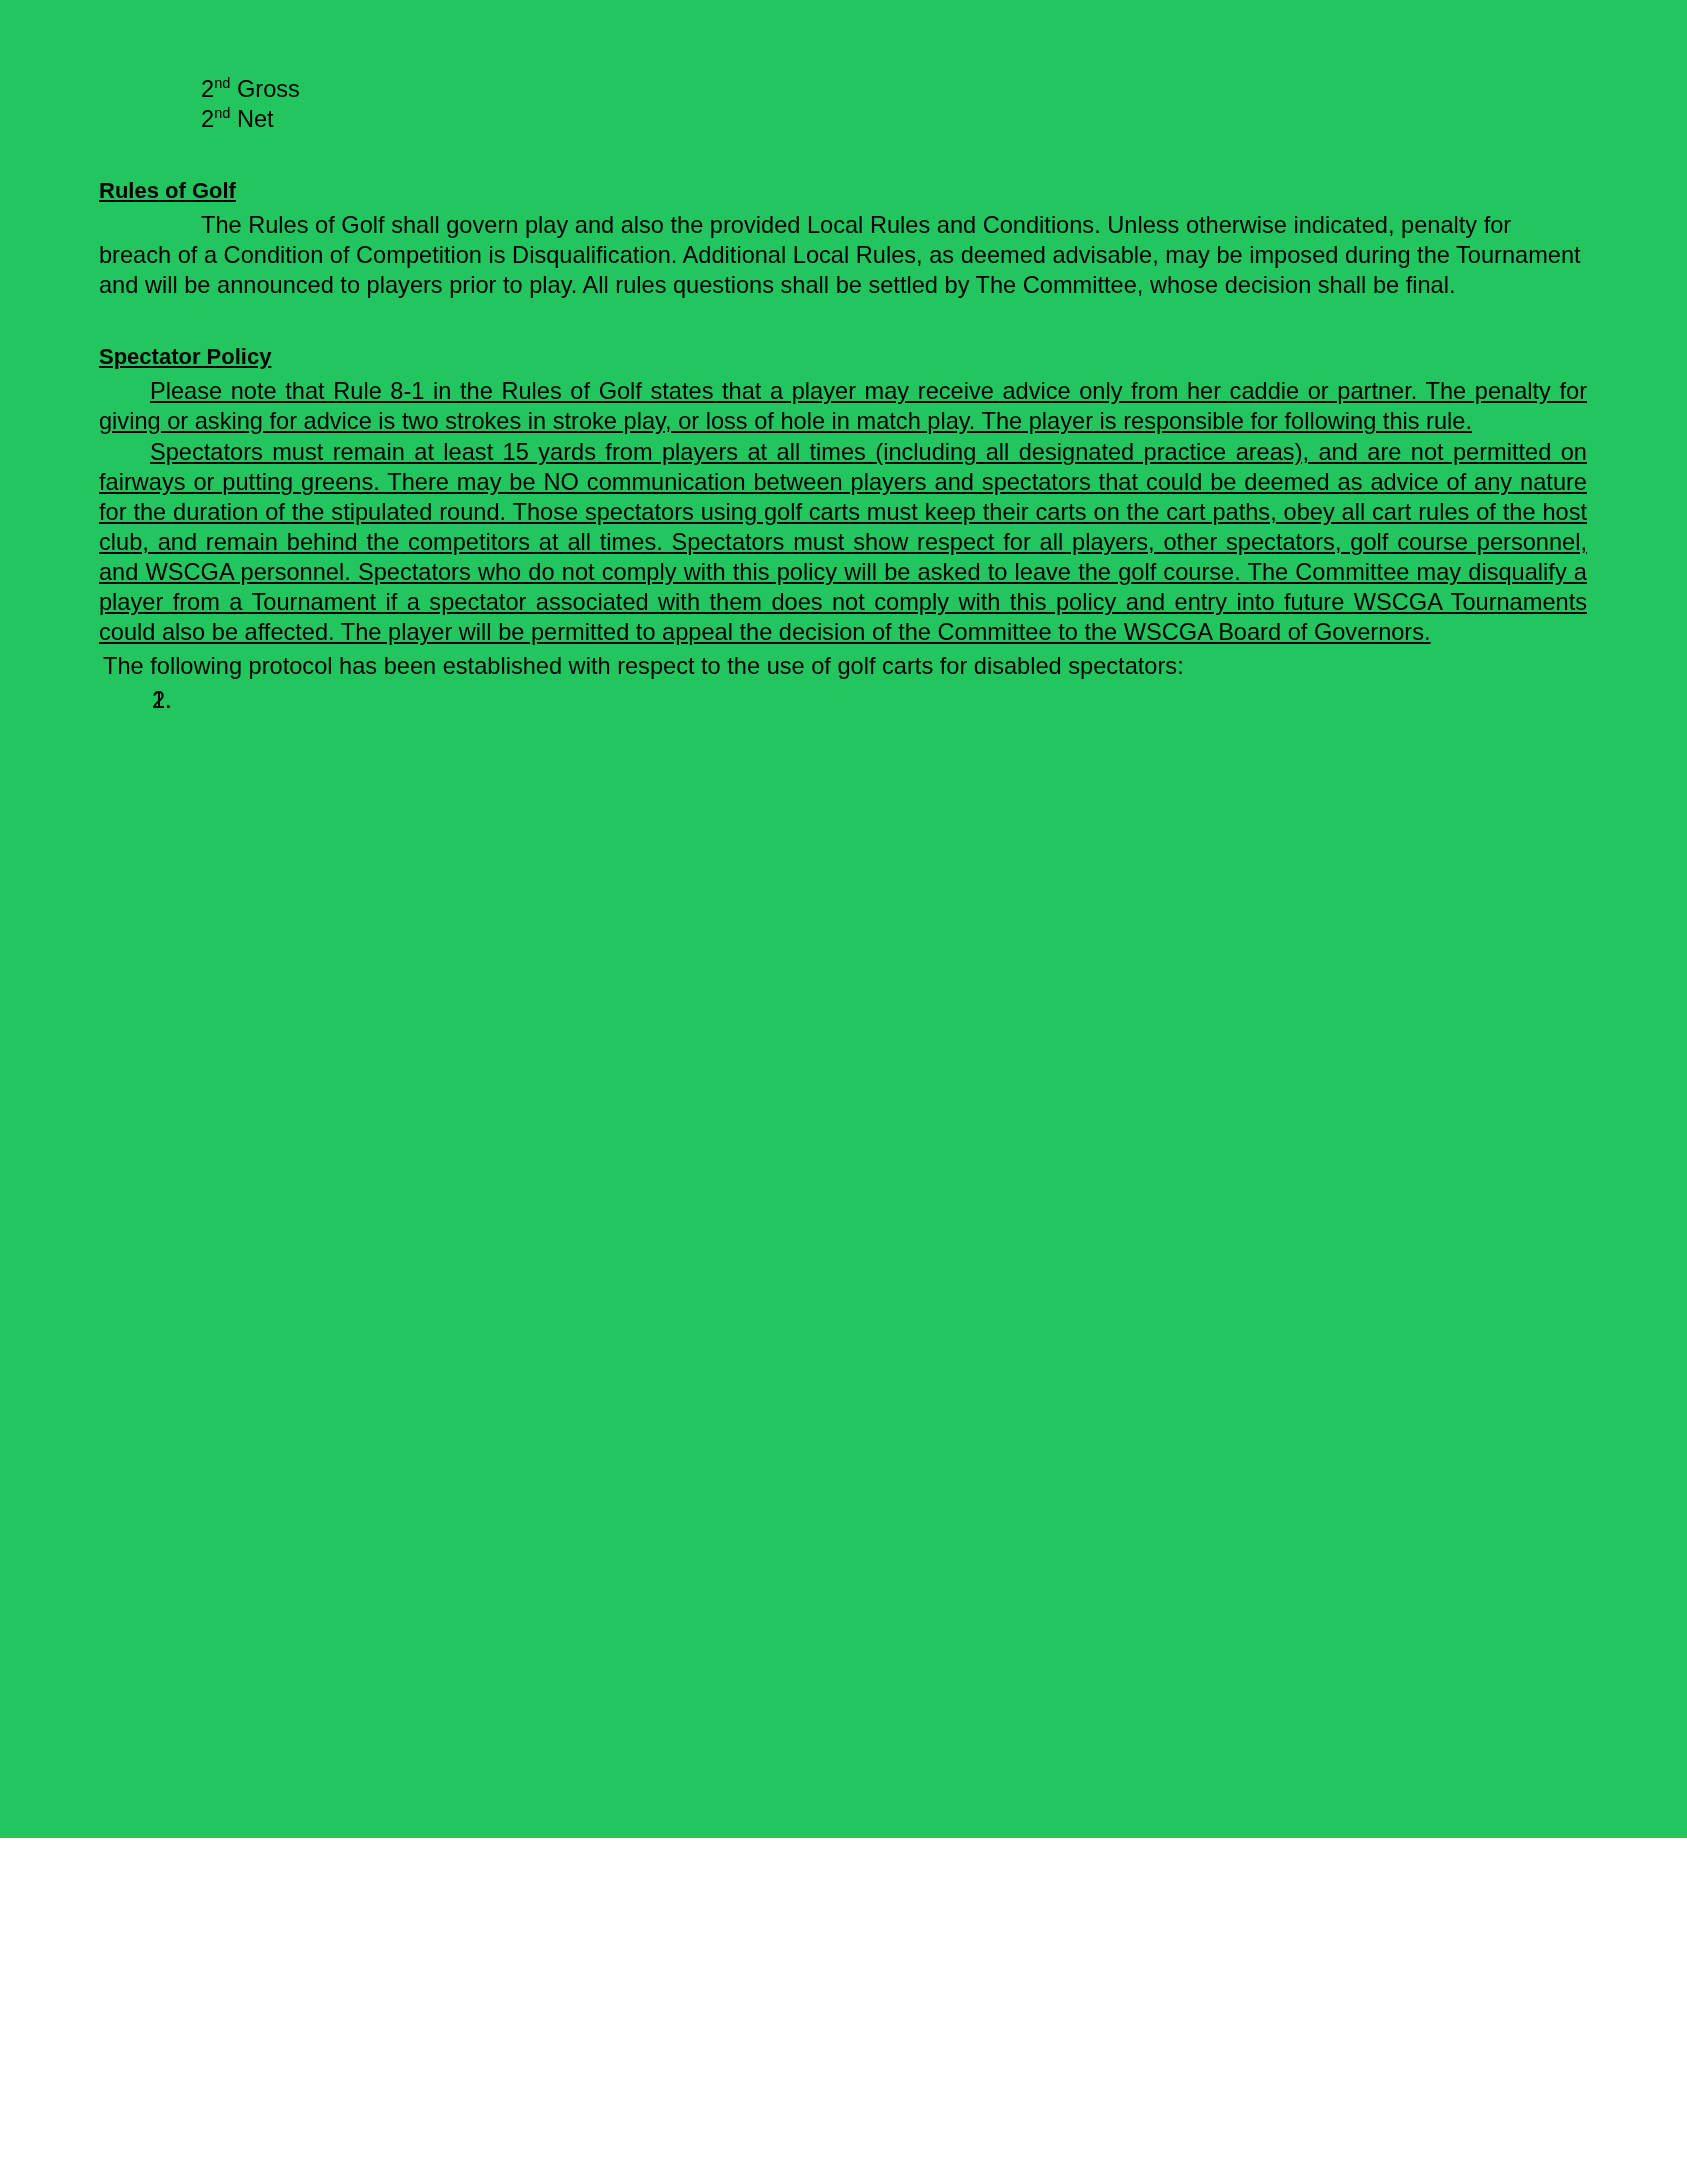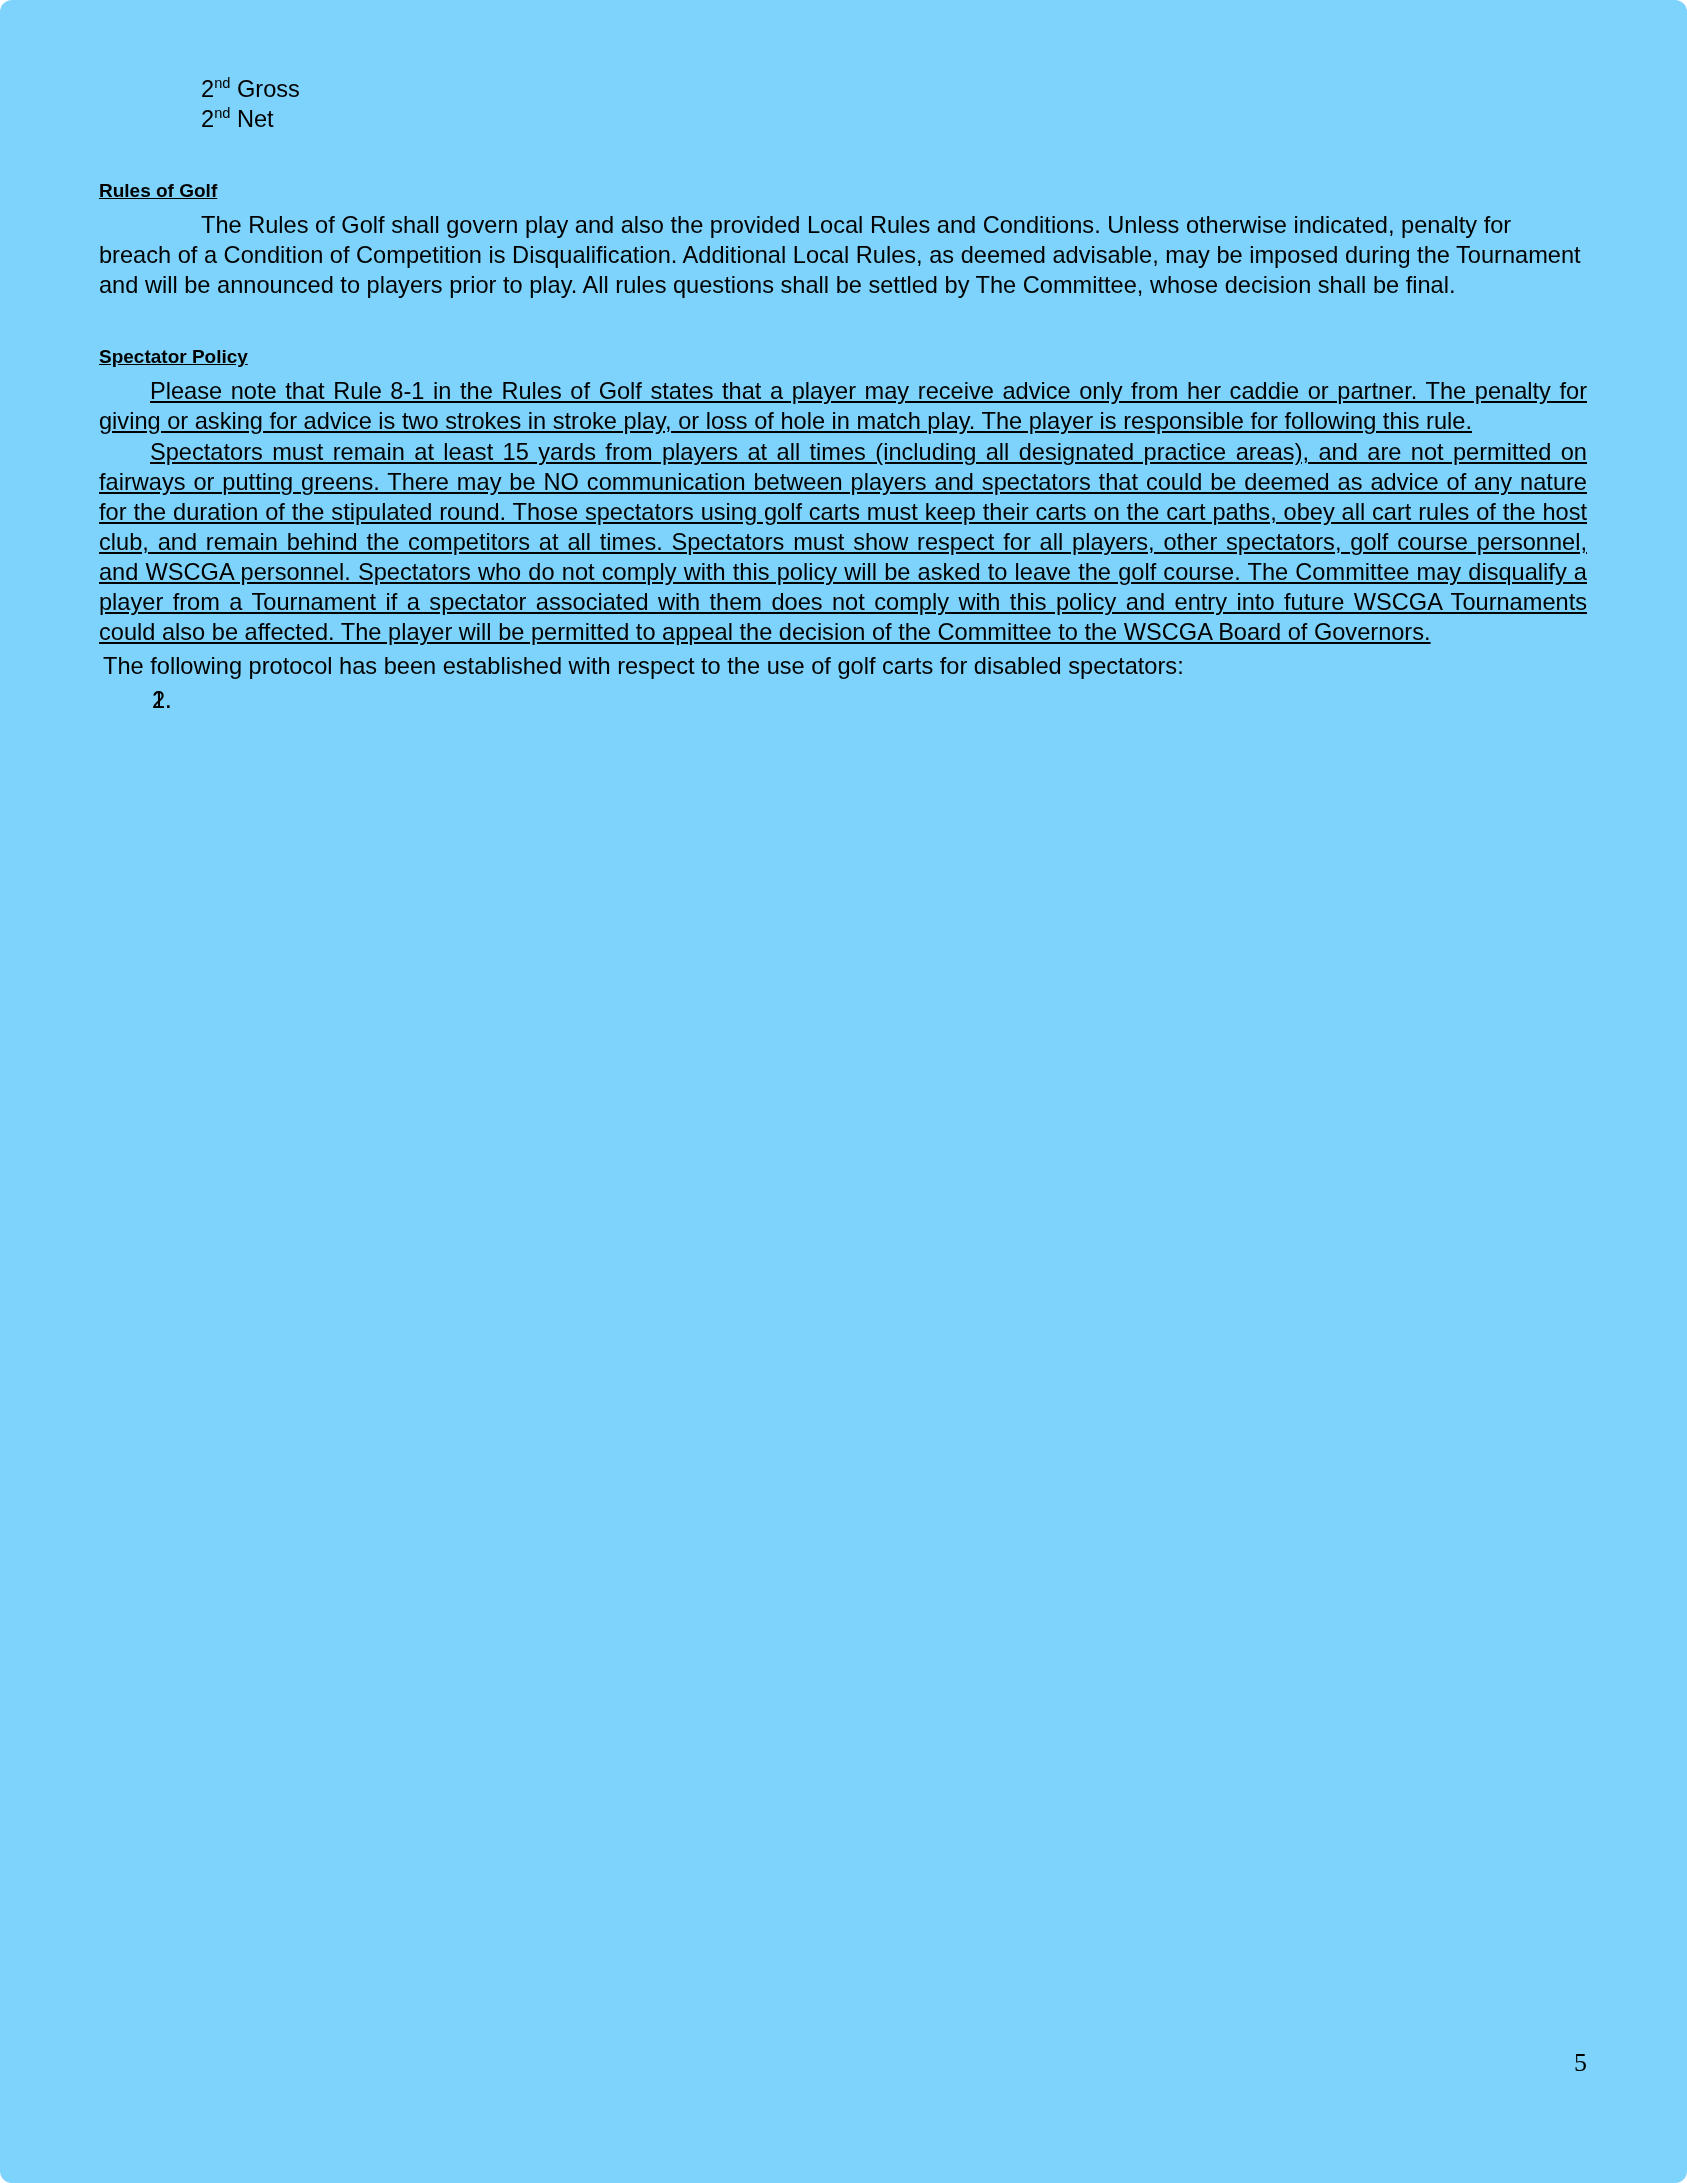--- a/index.html
+++ b/index.html
@@ -3,47 +3,46 @@
 <meta charset="utf-8">
 <style>
   html, body {
     margin: 0;
     padding: 0;
     background: #ffffff;
   }
   .page {
     position: relative;
     width: 1687px;
-    height: 2183px;
-    background: #7dd3fc;
+    height: 1838px;
+    background: #22c55e;
     color: #000000;
     font-family: "Liberation Sans", sans-serif;
     font-size: 23.6px;
     line-height: 30px;
     overflow: hidden;
-    border-radius: 12px;
   }
   .content {
     position: absolute;
     left: 99px;
     top: 74px;
     width: 1488px;
   }
   .prize-list {
     margin-left: 102px;
   }
   .prize-line sup {
     font-size: 0.62em;
     line-height: 0;
     vertical-align: super;
   }
   .heading {
     font-weight: bold;
     margin: 0;
-    font-size: 19px;
+    font-size: 22px;
   }
   .underlined {
     text-decoration: underline;
   }
   .sec-gap {
     margin-top: 42px;
   }
   .para {
     margin: 4.2px 0 0 0;
   }

